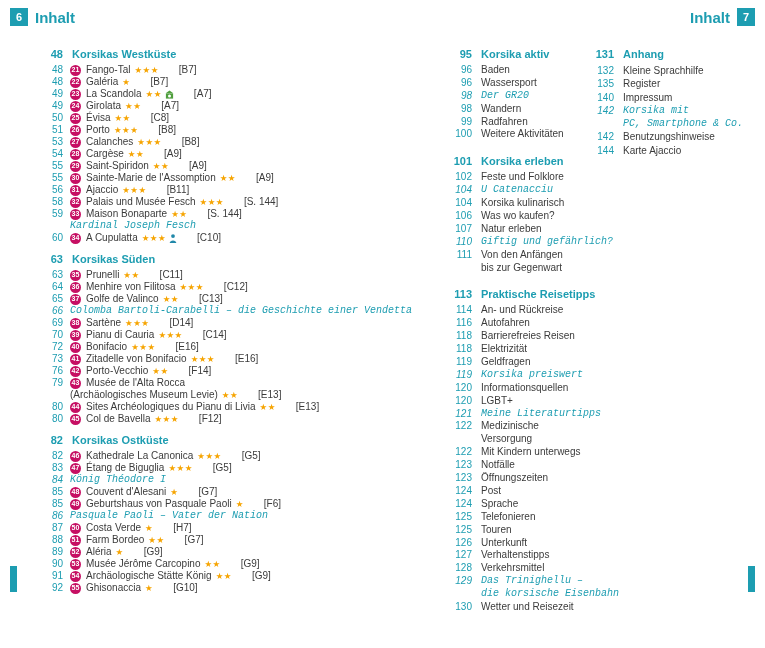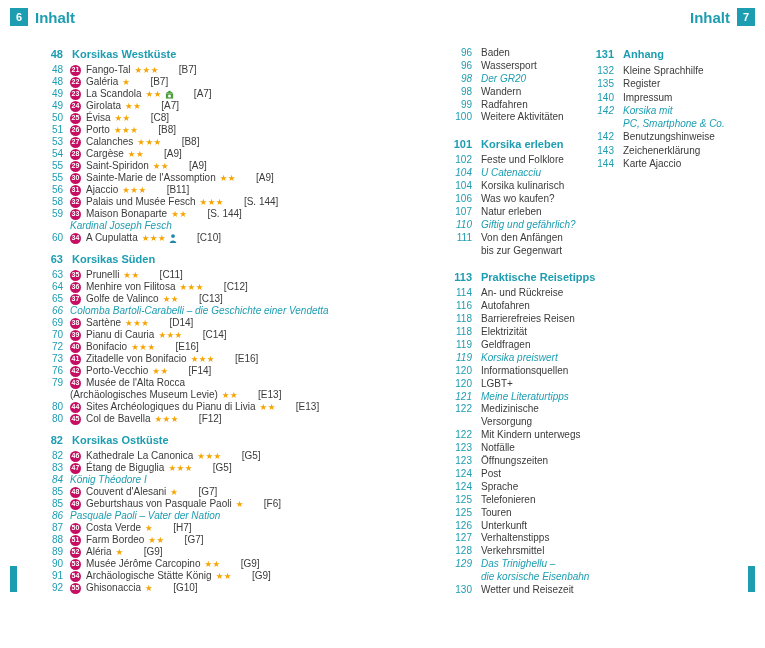--- a/index.html
+++ b/index.html
@@ -37,21 +37,21 @@
 
   .num { flex:0 0 var(--numw); text-align:right; color:var(--teal); }
   .num.fi { font-style:italic; }
 
   .mk { flex:0 0 11px; height:11px; margin-left:7px; margin-right:5px; border-radius:50%;
         background:var(--magenta); color:#fff; font-size:7px; font-weight:bold;
         display:flex; align-items:center; justify-content:center; }
 
   .num + .lbl, .num + .feat { margin-left:var(--lblgap); }
   .num + .lbl.cont-e { }
-  .feat { font-style:italic; color:var(--teal); }
+  .feat { font-style:italic; color:var(--teal);font-family:Liberation Mono, monospace; }
 
   .stars { color:var(--star); font-size:8.5px; margin-left:4px; letter-spacing:0.5px; }
   .ref { margin-left:20px; }
   .icon { display:inline-flex; align-items:center; margin-left:3px; }
 </style>
 </head>
 <body>
 
 <div class="sheet">
 
@@ -358,20 +358,24 @@
           <span class="num">92</span>
           <span class="mk">55</span>
           <span class="lbl">Ghisonaccia</span>
           <span class="stars">★</span>
           <span class="ref">[G10]</span>
         </div>
       </div>
     </div>
   <div id="col1" class="col">
       <div class="section">
+        <div class="row head">
+          <span class="num">95</span>
+          <span class="htitle">Korsika aktiv</span>
+        </div>
         <div class="row">
           <span class="num">96</span>
           <span class="lbl">Baden</span>
         </div>
         <div class="row">
           <span class="num">96</span>
           <span class="lbl">Wassersport</span>
         </div>
         <div class="row">
           <span class="num fi">98</span>
@@ -555,24 +559,20 @@
         </div>
         <div class="row">
           <span class="num fi"></span>
           <span class="feat">PC, Smartphone &amp; Co.</span>
         </div>
         <div class="row">
           <span class="num">142</span>
           <span class="lbl">Benutzungshinweise</span>
         </div>
         <div class="row">
-          <span class="num">143</span>
-          <span class="lbl">Zeichenerklärung</span>
-        </div>
-        <div class="row">
           <span class="num">144</span>
           <span class="lbl">Karte Ajaccio</span>
         </div>
       </div>
     </div>
 
   <div class="edgetab l"></div>
   <div class="edgetab r"></div>
 
 </div>

